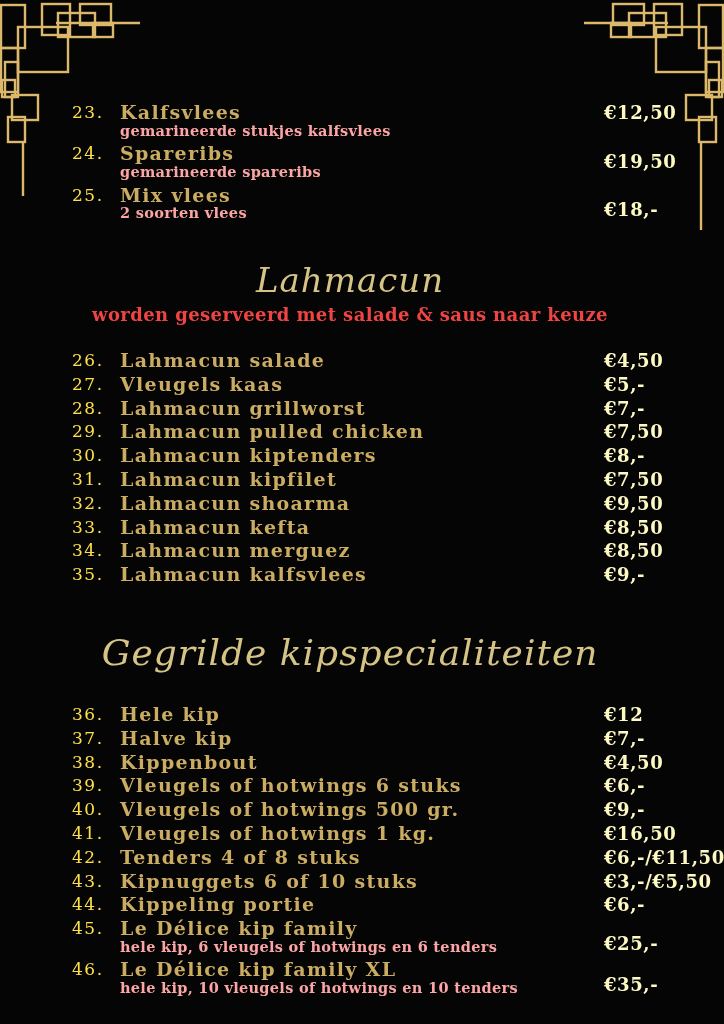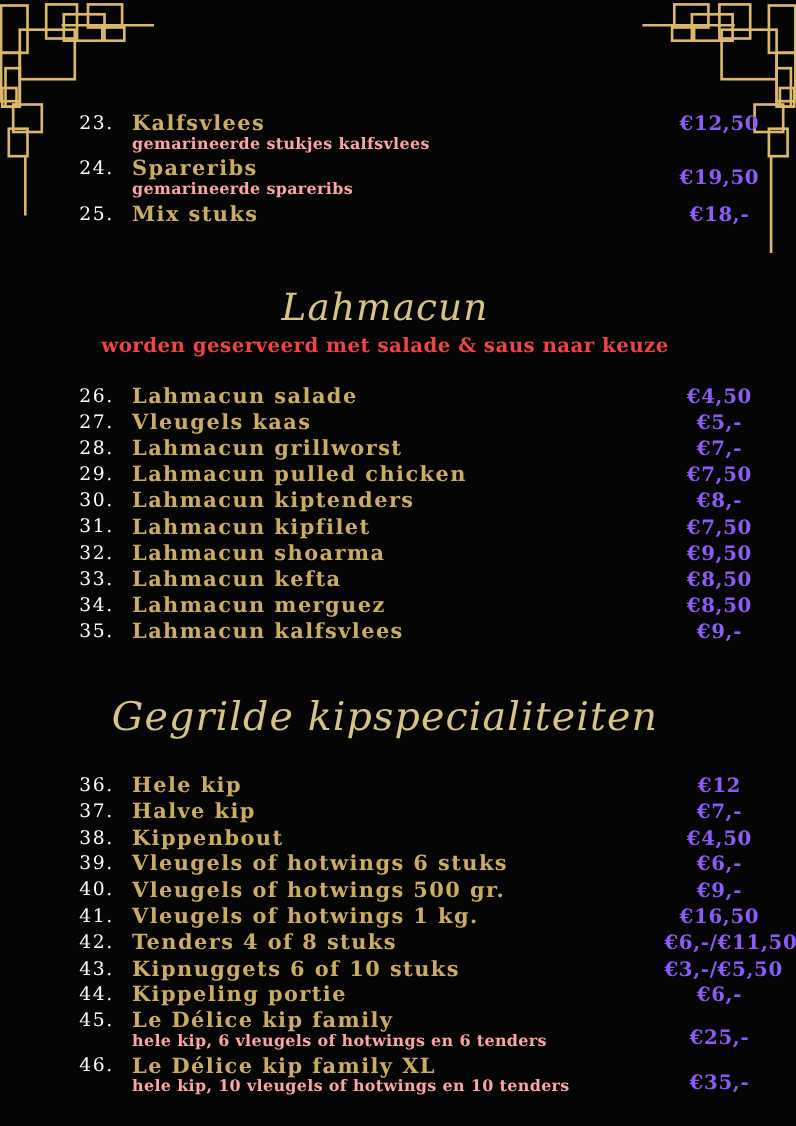--- a/index.html
+++ b/index.html
@@ -22,35 +22,35 @@
   .sec-grill  { top:101px; }
   .sec-lahm   { top:349px; }
   .sec-kip    { top:703px; }
 
   .row {
     display:grid;
     grid-template-columns:48px 484px 1fr;
     align-items:start;
   }
   .num {
-    font-size:17px; letter-spacing:1.5px; color:#ffffff; line-height:23.8px;
+    font-size:17px; letter-spacing:1.5px; color:#fde047; line-height:23.8px;
   }
   .body-cell { min-width:0; }
   .name {
     display:block; font-size:19px; font-weight:bold; letter-spacing:1.3px;
     color:#cbac63; line-height:23.8px; white-space:nowrap;
   }
   .desc {
     display:block; font-size:14.5px; font-weight:bold; letter-spacing:0.3px;
     color:#fca5a5; line-height:16.5px; white-space:nowrap; margin-top:-2px;
   }
   .row.has-desc { padding-bottom:3px; }
   .price {
     font-size:18px; font-weight:bold; letter-spacing:0.6px;
-    color:#8b5cf6; line-height:23.8px; white-space:nowrap;text-align:center;
+    color:#fef9c3; line-height:23.8px; white-space:nowrap;
   }
   .row.p-mid .price { align-self:center; }
   .row.p-bot .price { align-self:end; }
 
   
   .header-block { position:absolute; left:0; width:700px; text-align:center; }
   .hdr-lahm { top:262px; }
   .hdr-kip  { top:636px; }
   .script-title {
     margin:0; font-weight:normal; font-style:italic;
@@ -117,21 +117,22 @@
       <span class="num">24.</span>
       <span class="body-cell">
           <span class="name">Spareribs</span>
           <span class="desc">gemarineerde spareribs</span>
         </span>
       <span class="price">€19,50</span>
     </div>
     <div class="row has-desc p-bot">
       <span class="num">25.</span>
       <span class="body-cell">
-          <span class="name">Mix stuks</span>
+          <span class="name">Mix vlees</span>
+          <span class="desc">2 soorten vlees</span>
         </span>
       <span class="price">€18,-</span>
     </div>
   </div>
 
   <div class="header-block hdr-lahm">
     <h2 class="script-title">Lahmacun</h2>
     <div class="section-sub">worden geserveerd met salade &amp; saus naar keuze</div>
   </div>
 

